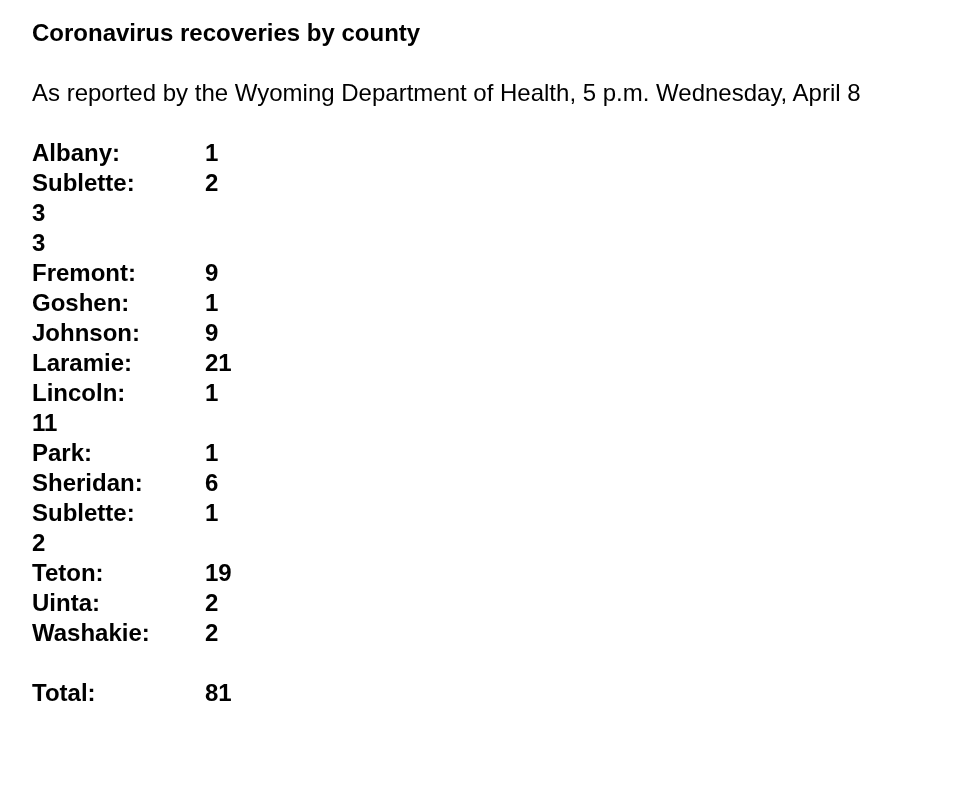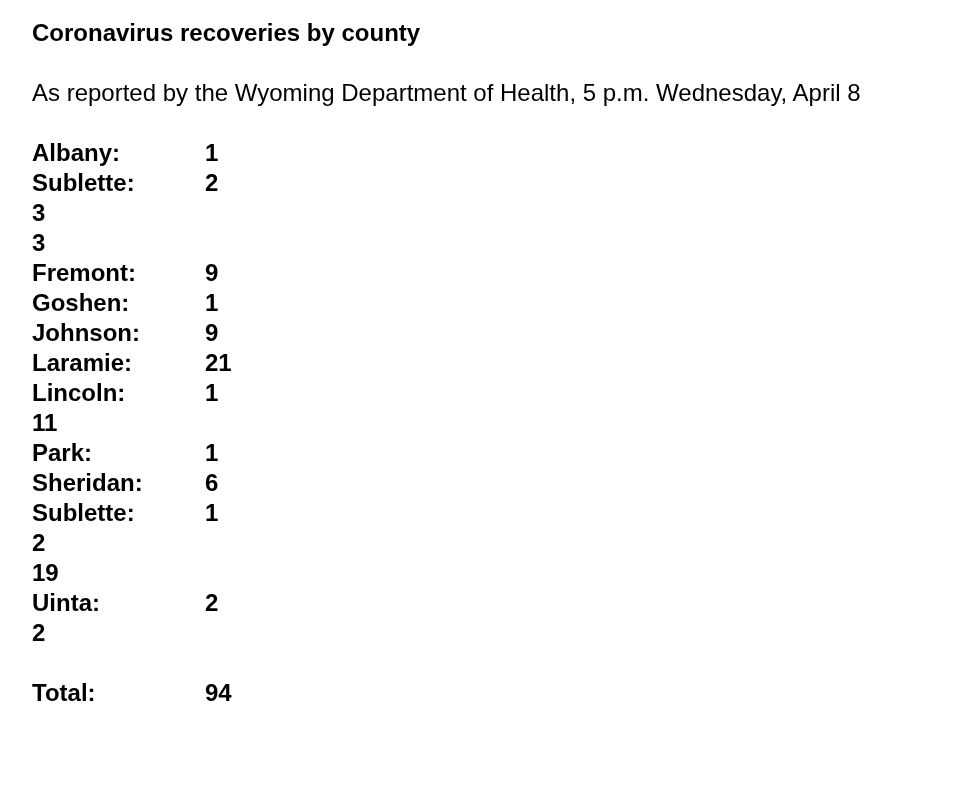--- a/index.html
+++ b/index.html
@@ -100,30 +100,32 @@
         <span class="value">6</span>
       </div>
       <div class="row">
         <span class="label">Sublette:</span>
         <span class="value">1</span>
       </div>
       <div class="row">
         <span class="value">2</span>
       </div>
       <div class="row">
+        <span class="label">Teton:</span>
         <span class="value">19</span>
       </div>
       <div class="row">
         <span class="label">Uinta:</span>
         <span class="value">2</span>
       </div>
       <div class="row">
+        <span class="label">Washakie:</span>
         <span class="value">2</span>
       </div>
     </div>
 
   <div class="spacer"></div>
 
   <div class="row">
     <span class="label">Total:</span>
-    <span class="value">94</span>
+    <span class="value">81</span>
   </div>
 </div>
 
 </body></html>

